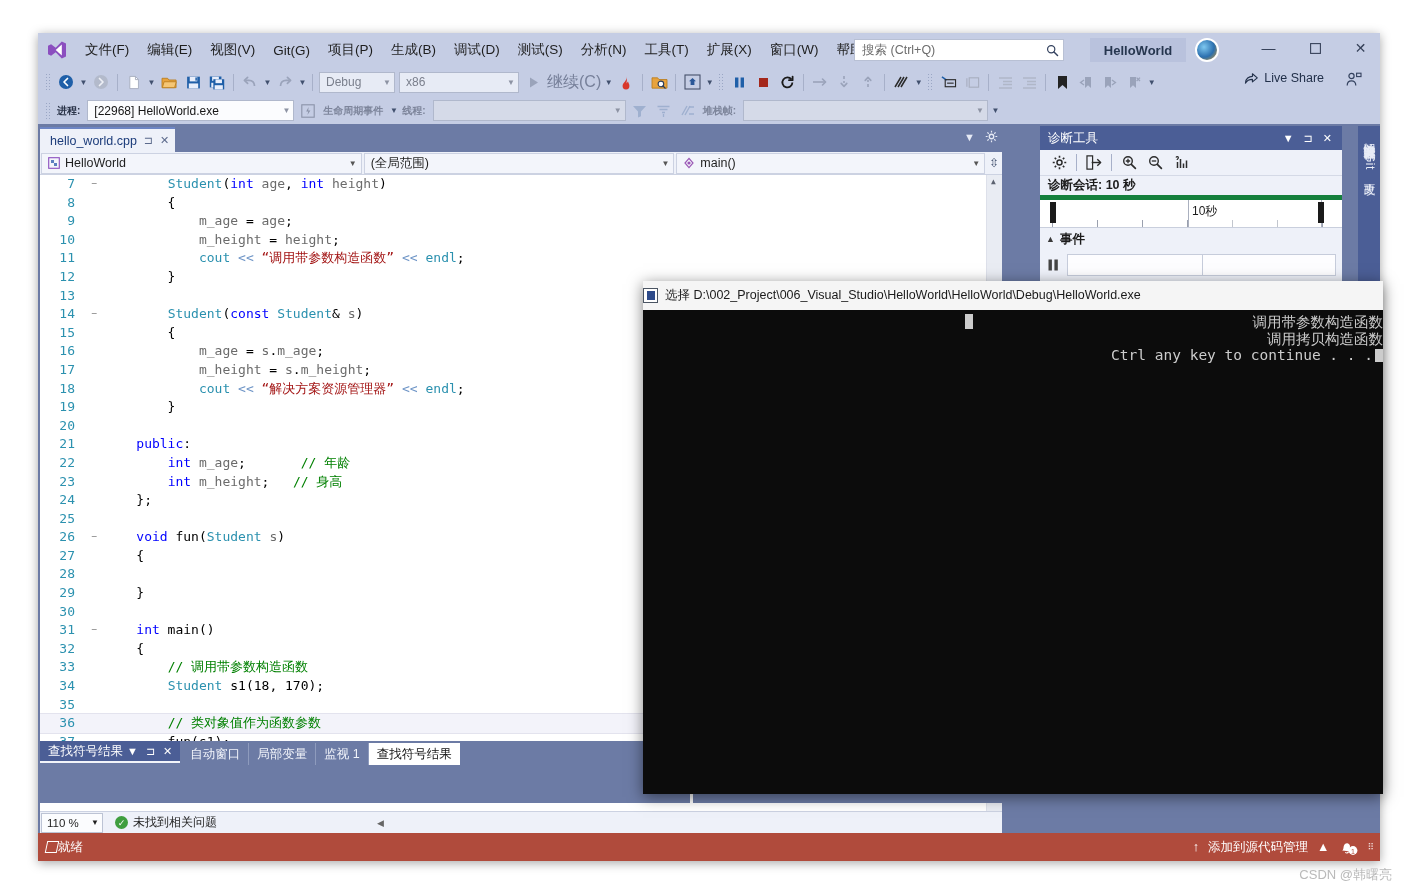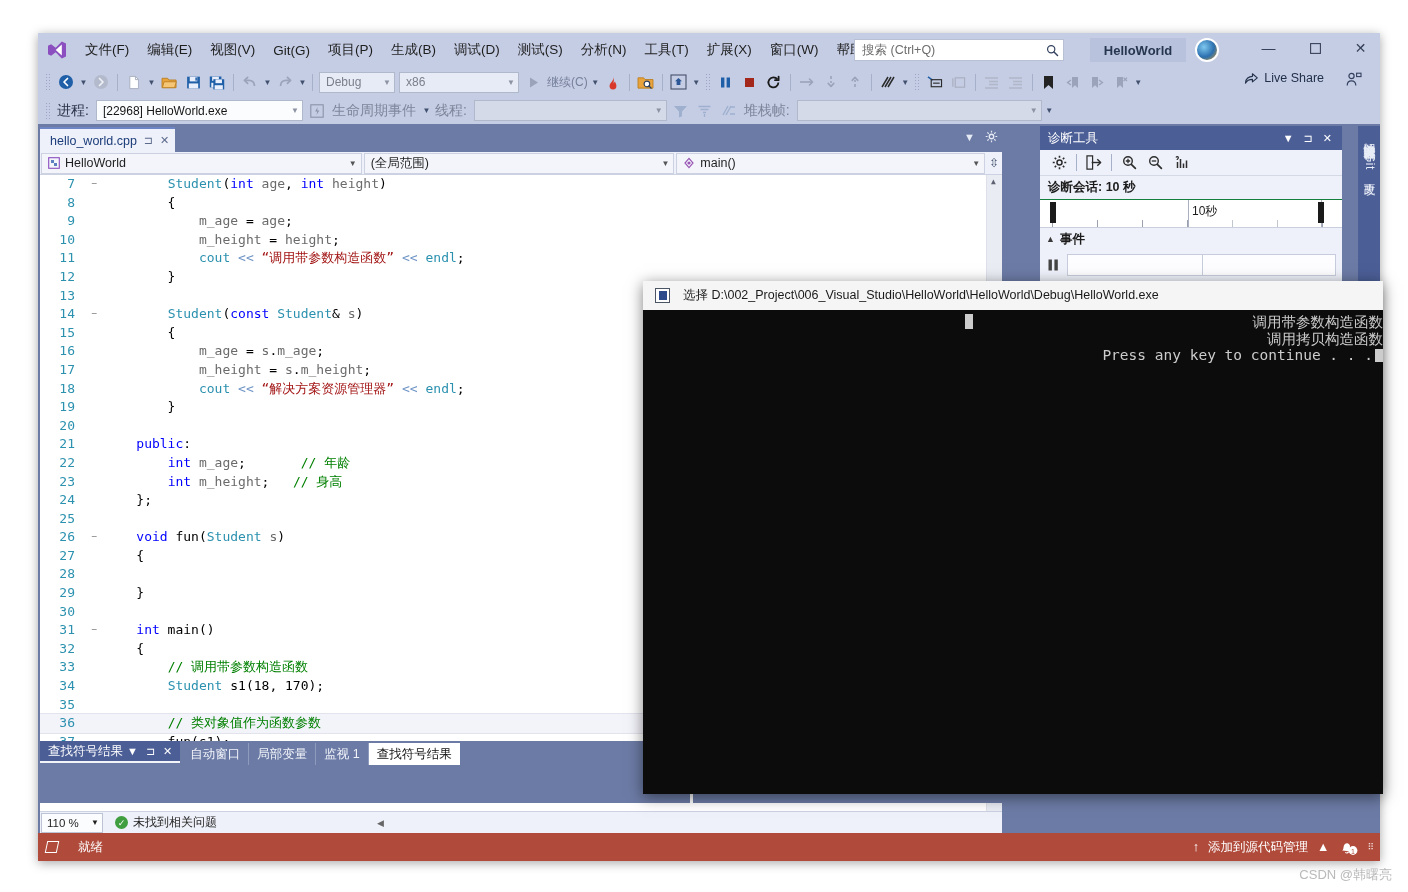--- a/index.html
+++ b/index.html
@@ -109,37 +109,37 @@
   .combo {
     height: 21px; background: #e7ebf5;
     border: 1px solid #b0b8cc;
     display: flex; align-items: center;
     padding: 0 3px 0 6px;
     font-size: 12px; color: #7a7f8c;
     margin: 0 2px;
   }
   .combo .cv { flex: 1; white-space: nowrap; overflow: hidden; }
   .combo .ca { font-size: 8px; color: #8d93a3; padding-left: 5px; }
-  .tb-text { font-size: 12px; color: #77809a; padding: 0 2px; }
+  .tb-text { font-size: 16px; color: #77809a; padding: 0 2px; }
   .liveshare {
     position: absolute; right: 56px; top: 4px;
     display: flex; align-items: center; gap: 5px;
     font-size: 12.5px; color: #22304a;
   }
   .pin-btn { position: absolute; right: 18px; top: 5px; font-size: 14px; color: #33415e; }
 
   
   .dbgbar {
     height: 27px;
     background: #c5cde4;
     display: flex; align-items: center;
     padding-left: 4px;
     position: relative;
   }
-  .dbg-label { font-size: 14px; color: #2a3348; padding: 0 5px 0 3px; white-space: nowrap; }
+  .dbg-label { font-size: 10px; color: #2a3348; padding: 0 5px 0 3px; white-space: nowrap; font-weight: bold; }
   .dbg-label.dim { color: #7d859b; }
 
   
   .body-area {
     flex: 1;
     background: #6c7ba5;
     display: flex;
     position: relative;
     overflow: hidden;
   }
@@ -288,21 +288,21 @@
   }
   .diag-tb .di {
     width: 26px; height: 22px;
     display: flex; align-items: center; justify-content: center;
     font-size: 13px; color: #2c2c2c;
   }
   .diag-sec {
     height: 24px; display: flex; align-items: center;
     padding-left: 8px; font-size: 12.5px; font-weight: bold; color: #1c1c1c;
     background: #eef1f9;
-    border-bottom: 1px solid #15803d;
+    border-bottom: 5px solid #15803d;
     text-align: right;
   }
   .timeline {
     height: 28px; background: #ffffff;
     position: relative;
     border-bottom: 1px solid #c9cfdd;
   }
   .timeline .tick { position: absolute; bottom: 0; width: 1px; height: 7px; background: #9aa0ae; }
   .timeline .bar { position: absolute; top: 2px; width: 6px; height: 21px; background: #1a1a1a; }
   .timeline .lbl {
@@ -380,38 +380,38 @@
   .ptab.active { background: #ffffff; color: #111111; border-right: none; font-weight: normal; }
 
   
   .statusbar {
     height: 28px; background: #b04b3c;
     display: flex; align-items: center;
     color: #ffffff; font-size: 12.5px;
     padding: 0 6px 0 8px;
   }
   .statusbar .sp { flex: 1; }
-  .sb-left { display: flex; align-items: center; gap: 20px; }
+  .sb-left { display: flex; align-items: center; gap: 0; }
   .sb-sq { width: 12px; height: 12px; border: 1.5px solid #ffffff; transform: skewX(-12deg); }
   .sb-right { display: flex; align-items: center; gap: 9px; }
   .bell { position: relative; width: 20px; height: 18px; }
 
   
   .console {
     position: absolute;
     left: 643px; top: 281px;
     width: 740px; height: 513px;
     background: #0c0c0c;
     box-shadow: 0 3px 14px rgba(0,0,0,.5);
     display: flex; flex-direction: column;
   }
   .console-title {
     height: 29px; background: #f5f5f5;
-    display: flex; align-items: center; gap: 13px;
-    padding-left: 12px;
+    display: flex; align-items: center; gap: 7px;
+    padding-left: 0;
     font-size: 12.5px; color: #1a1a1a; text-align: center;
   }
   .console-icon {
     width: 15px; height: 15px; background: #ffffff;
     border: 1px solid #4b5563;
     display: flex; align-items: center; justify-content: center;
   }
   .console-icon i { display: block; width: 8px; height: 9px; background: #2d4a8a; }
   .console-body {
     flex: 1; background: #0c0c0c;
@@ -1008,18 +1008,18 @@
     <div class="console-title">
       <span class="console-icon">
           <i></i>
         </span>
       <span>选择 D:\002_Project\006_Visual_Studio\HelloWorld\HelloWorld\Debug\HelloWorld.exe</span>
     </div>
     <div class="console-body">
       <div class="caret-block"></div>
       <div class="ln">调用带参数构造函数</div>
       <div class="ln">调用拷贝构造函数</div>
-      <div class="ln"><span>Press any key to continue . . .</span><span class="caret-inline"></span></div>
+      <div class="ln"><span>Ctrl any key to continue . . .</span><span class="caret-inline"></span></div>
     </div>
   </div>
 
   <div class="wm">CSDN @韩曙亮</div>
 </div>
 
 </body></html>

